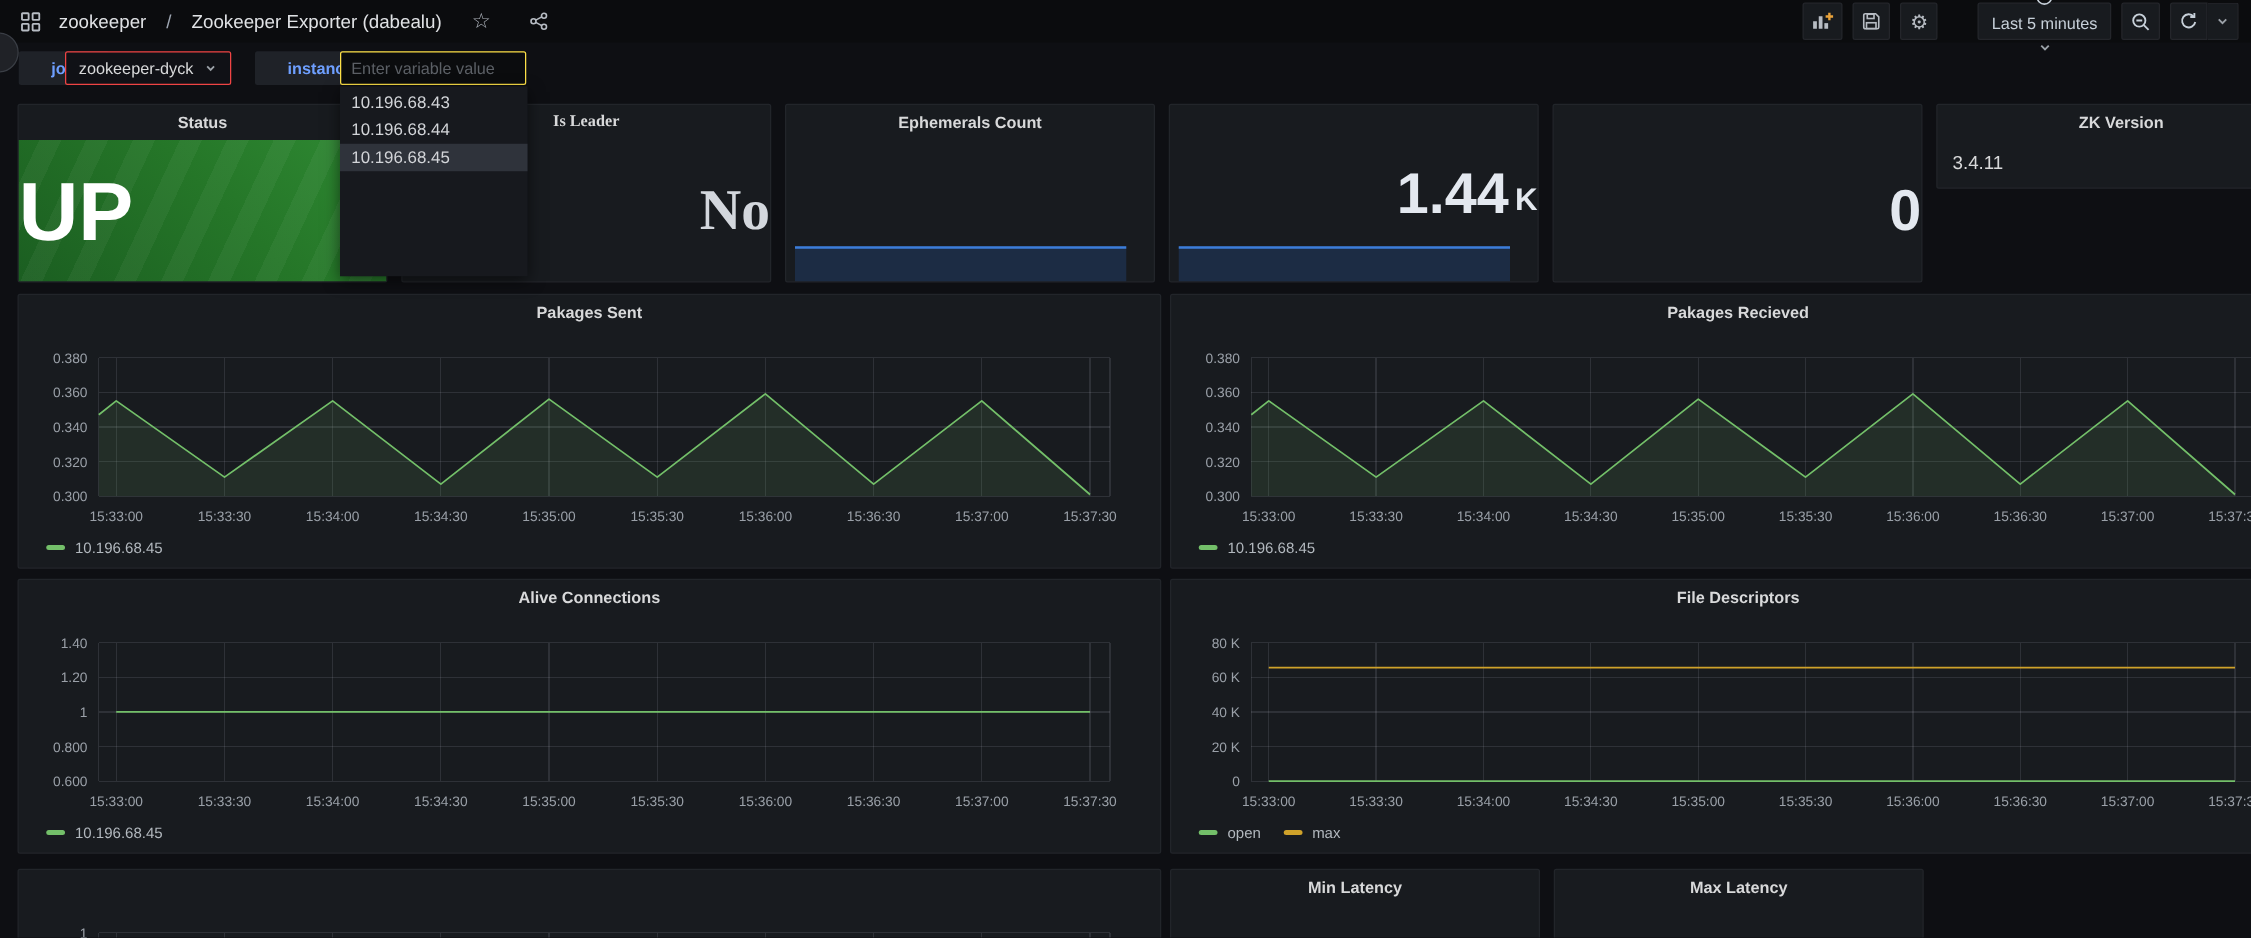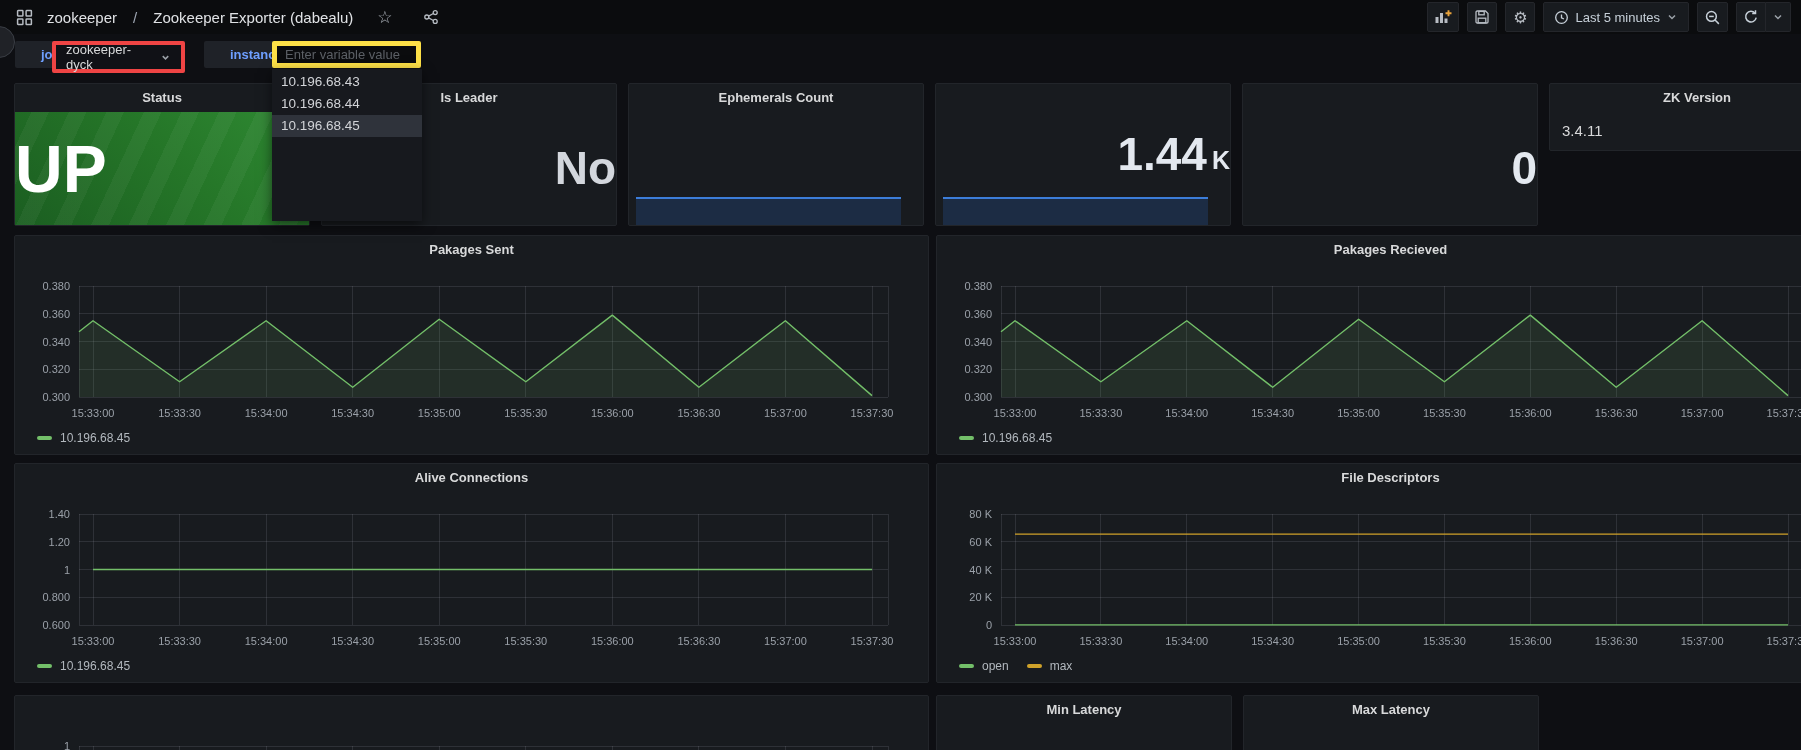--- a/index.html
+++ b/index.html
@@ -23,41 +23,41 @@
     color:#9fa7b3; font-size:16px; line-height:1; display:flex; align-items:center; }
   .star-glyph { font-family:"DejaVu Sans",sans-serif; font-size:17px; color:#aeb4bc; }
   .nav-right { margin-left:auto; display:flex; align-items:center; gap:8px; }
   .btn {
     height:30px; min-width:30px; padding:0 6px;
     background:#181b1f; border:1px solid #24262b; border-radius:2px;
     display:flex; align-items:center; justify-content:center; gap:6px;
     color:#c7d0d9; cursor:pointer;
   }
   .btn .lbl { font-size:13px; color:#c7d0d9; white-space:nowrap; }
-  .timepicker { padding:0 10px; }
+  .timepicker { margin-left:24px; padding:0 10px;flex-direction:column; }
   .gear-glyph { font-family:"DejaVu Sans",sans-serif; font-size:16px; color:#b7bcc3; }
   
   .side-toggle {
     position:absolute; left:-17px; top:26px; width:32px; height:32px;
     border-radius:50%; background:#202227; border:1px solid #3a3e45; z-index:6; cursor:pointer;
   }
   
   .var-label {
     position:absolute; top:41px; height:27px;
     background:#1f2228; color:#6e9fff; font-size:13px; font-weight:700;
     display:flex; align-items:center; padding:0 26px; border-radius:2px; 
   }
   .var-value {
     position:absolute; top:41px; height:27px; background:#101116;
-    border:4px solid #ef4444; border-radius:2px; color:#d8d9da; font-size:13px;
+    border:1px solid #ef4444; border-radius:2px; color:#d8d9da; font-size:13px;
     display:flex; align-items:center; gap:8px; padding:12px 10px; cursor:pointer;
   }
   .var-input {
     position:absolute; left:272px; top:41px; width:149px; height:27px;
-    background:#0b0c0e; border:5px solid #fde047; border-radius:2px;
+    background:#0b0c0e; border:1px solid #fde047; border-radius:2px;
     color:#d8d9da; font-size:13px; padding:0 8px; outline:none;
     font-family:"Liberation Sans","DejaVu Sans",sans-serif;
   }
   .var-input::placeholder { color:#5c6066; }
   
   .menu {
     position:absolute; left:272px; top:69px; width:150px; height:152px;
     background:#17191e; box-shadow:0 4px 12px rgba(0,0,0,.55); z-index:20;
     padding-top:2px;
   }
@@ -214,21 +214,21 @@
     <div class="menu-item hl">10.196.68.45</div>
   </div>
 
 <div class="panel" style="left:14px; top:83px; width:296px; height:143px;">
   <div class="panel-title">Status</div>
   <div class="status-body">
     <span class="status-text">UP</span>
   </div>
 </div>
 
-<div class="panel" style="left:321px; top:83px; width:296px; height:143px;">
+<div class="panel" style="left:321px; top:83px; width:296px; height:143px;font-family:Liberation Serif, serif;">
   <div class="panel-title">Is Leader</div>
   <div class="stat-mid">
       <span class="stat-value" style="color:#d3d7dd;">No</span>
     </div>
 </div>
 
 <div class="panel" style="left:628px; top:83px; width:296px; height:143px;">
   <div class="panel-title">Ephemerals Count</div>
   <div class="bar-gauge"></div>
 </div>

